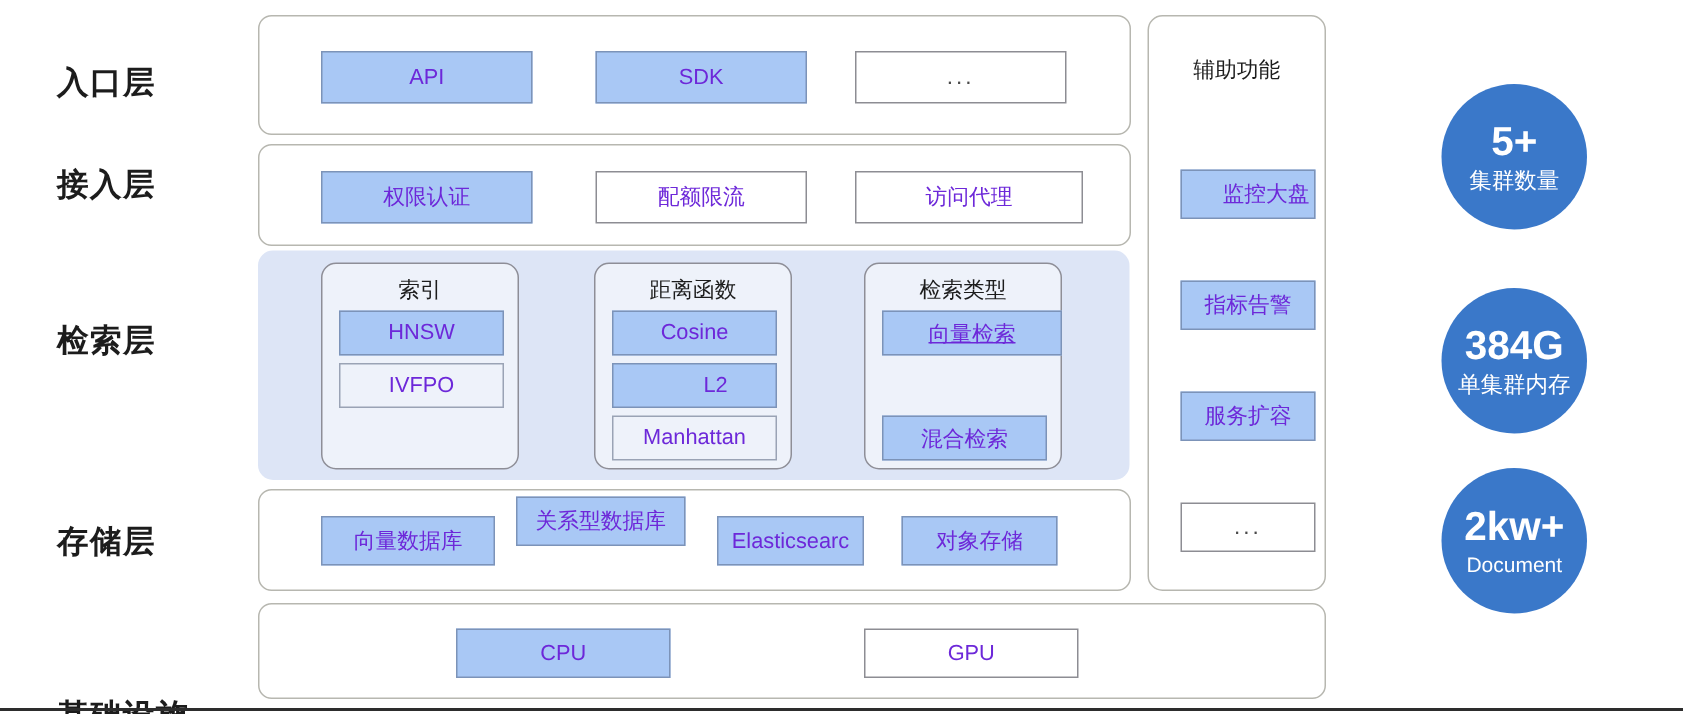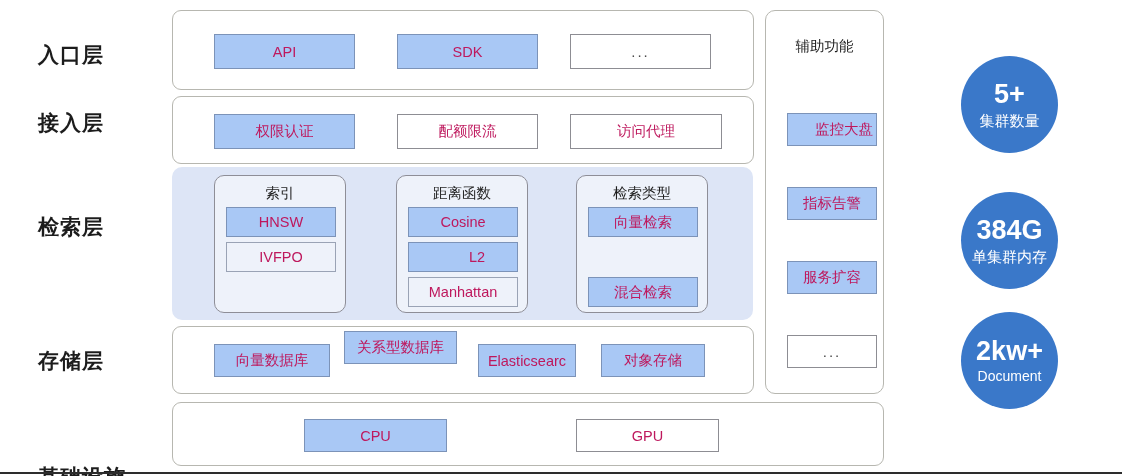--- a/index.html
+++ b/index.html
@@ -46,21 +46,21 @@
   
   .box {
     position: absolute;
     box-sizing: border-box;
     border: 1.2px solid #8d8d93;
     background: #ffffff;
     display: flex;
     align-items: center;
     justify-content: center;
     font-size: 14.5px;
-    color: #be185d;
+    color: #6d28d9;
     white-space: nowrap;
   }
   .box.fill {
     background: #a9c8f5;
     border-color: #7c93b8;
   }
   .box.soft {
     background: #eef2fa;
     border-color: #9aa3b5;
   }
@@ -183,21 +183,21 @@
 
     <div class="group-card" style="left:224px; top:8px; width:132px; height:138px;">
       <div class="group-title">距离函数</div>
       <div class="box fill" style="left:11px; top:31px; width:110px; height:30px;">Cosine</div>
       <div class="box fill" style="left:11px; top:66px; width:110px; height:30px;padding-left:28px;">L2</div>
       <div class="box soft" style="left:11px; top:101px; width:110px; height:30px;">Manhattan</div>
     </div>
 
     <div class="group-card" style="left:404px; top:8px; width:132px; height:138px;">
       <div class="group-title">检索类型</div>
-      <div class="box fill" style="left:11px; top:31px; width:110px; height:30px;">向量检索</div>
+      <div class="box fill" style="left:11px; top:31px; width:120px; height:30px;text-decoration:underline;">向量检索</div>
       <div class="box fill" style="left:11px; top:101px; width:110px; height:30px;">混合检索</div>
     </div>
   </div>
 
   <div class="row-shell" style="left:172px; top:326px; width:582px; height:68px;">
     <div class="box fill" style="left:41px; top:17px; width:116px; height:33px;">向量数据库</div>
     <div class="box fill" style="left:171px; top:4px; width:113px; height:33px;">关系型数据库</div>
     <div class="box fill" style="left:305px; top:17px; width:98px; height:33px;">Elasticsearc</div>
     <div class="box fill" style="left:428px; top:17px; width:104px; height:33px;">对象存储</div>
   </div>

